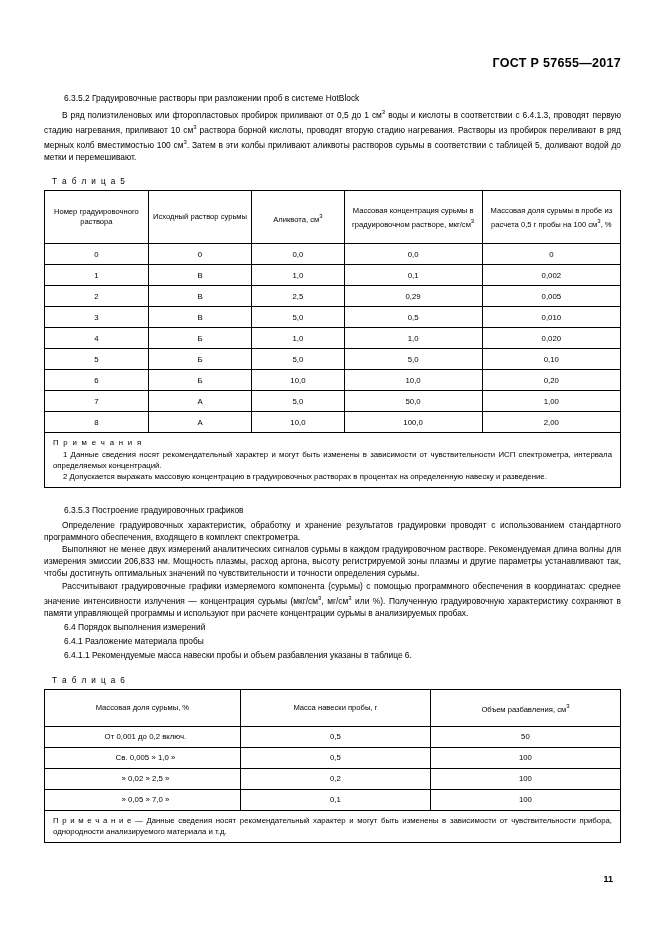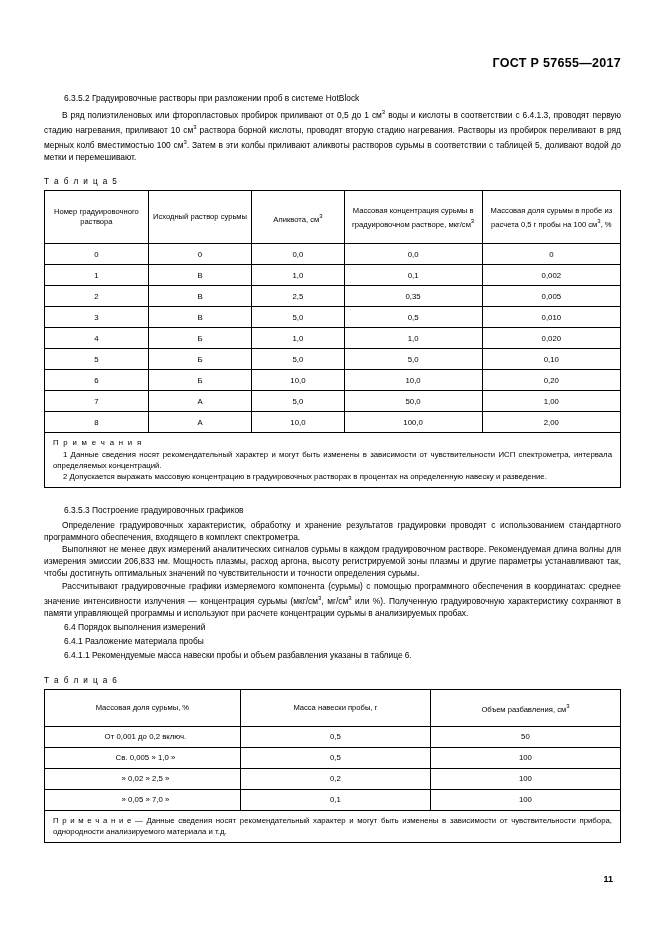--- a/index.html
+++ b/index.html
@@ -41,21 +41,21 @@
     font-size: 8.4px;
     line-height: 12.2px;
     margin: 2px;
     text-indent: 18px;
   }
   .clause-bold {
     font-weight: normal;
   }
   .tbl-caption {
     font-size: 8.2px;
-    margin: 14px 0 4px 0;
+    margin: 14px 0 4px 8px;
     letter-spacing: 1.4px;
   }
   table.doc {
     border-collapse: collapse;
     width: 100%;
     font-size: 7.8px;
   }
   table.doc td, table.doc th {
     border: 1px solid #000;
     padding: 3px 4px;
@@ -137,21 +137,21 @@
         <td>1</td>
         <td>В</td>
         <td>1,0</td>
         <td>0,1</td>
         <td>0,002</td>
       </tr>
       <tr>
         <td>2</td>
         <td>В</td>
         <td>2,5</td>
-        <td>0,35</td>
+        <td>0,29</td>
         <td>0,005</td>
       </tr>
       <tr>
         <td>3</td>
         <td>В</td>
         <td>5,0</td>
         <td>0,5</td>
         <td>0,010</td>
       </tr>
       <tr>

